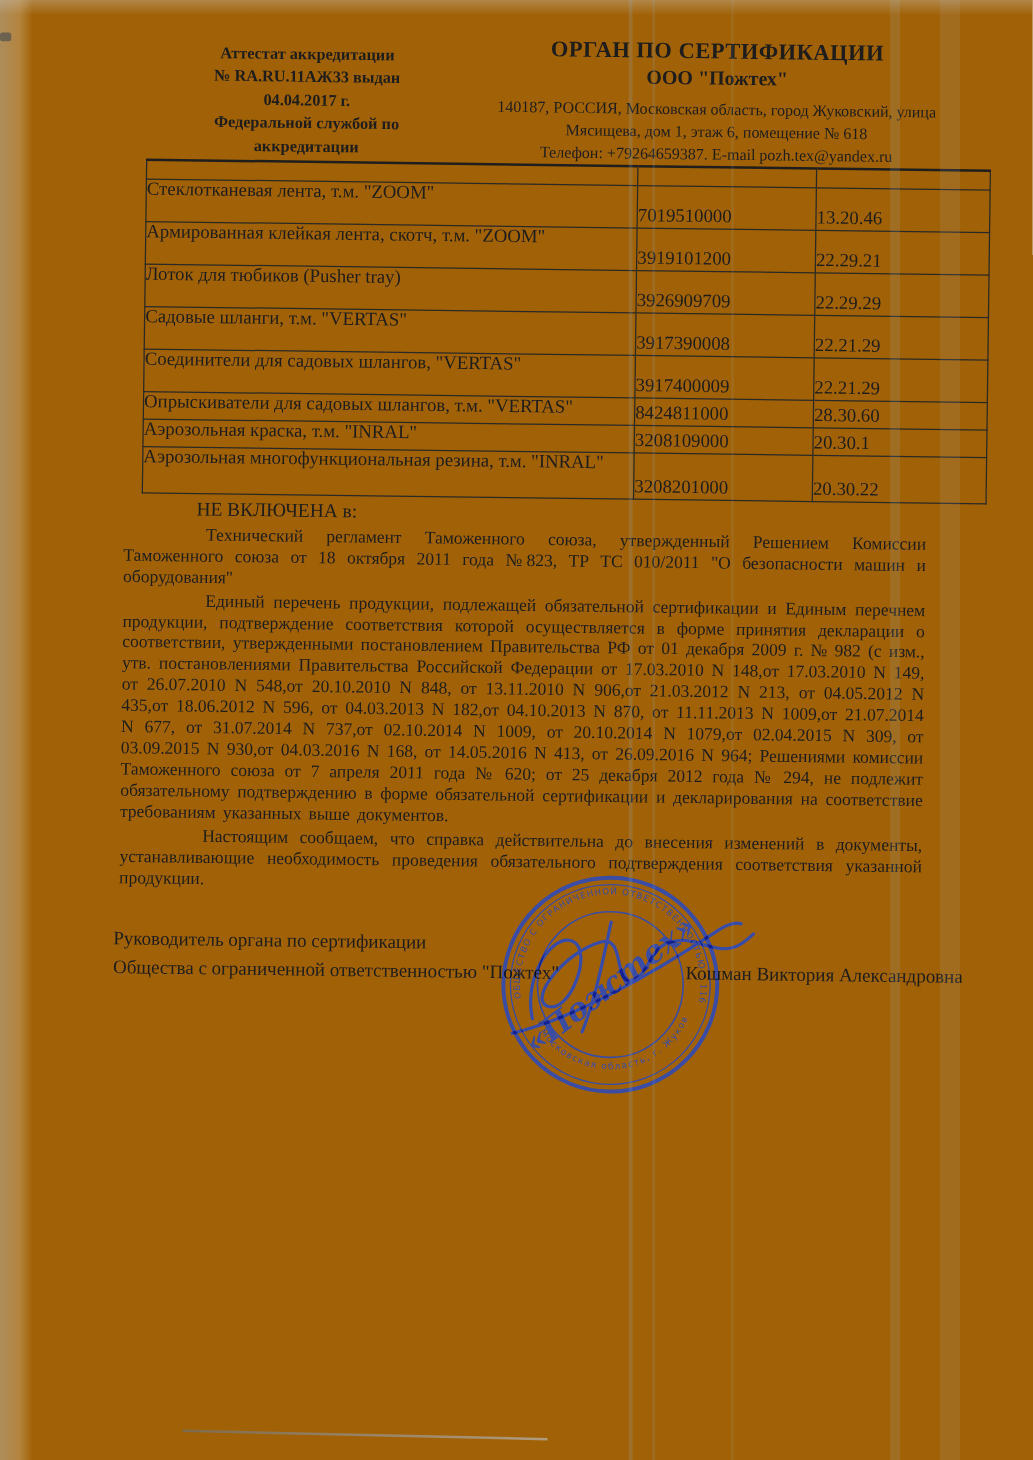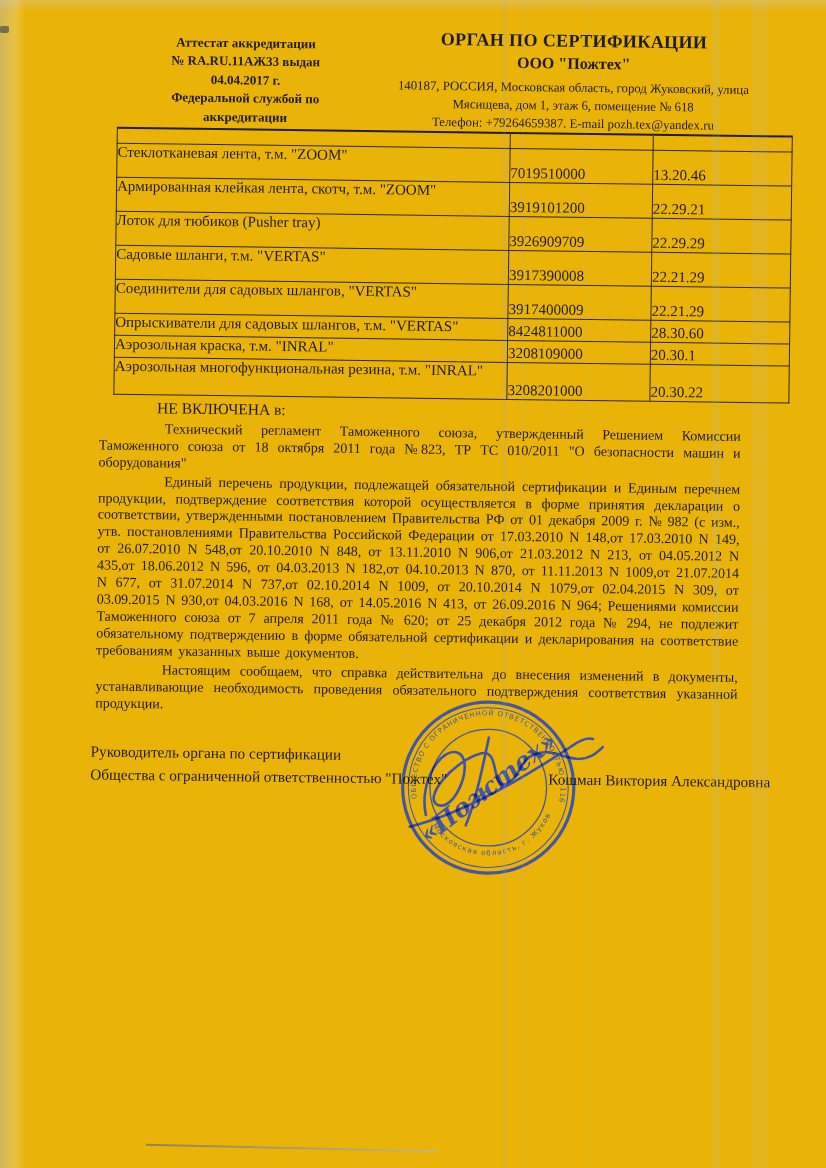--- a/index.html
+++ b/index.html
@@ -5,21 +5,21 @@
   html,body{margin:0;padding:0;}
   body{
     width:826px;height:1168px;
     background:#f2f1ed;
     font-family:"Liberation Serif", serif;
     color:#1e1d1b;
     overflow:hidden;
   }
   .page{
     position:relative;width:826px;height:1168px;
-    background:#eab308;
+    background:#a16207;
     overflow:hidden;
   }
   .sheet{
     position:absolute;inset:0;
     transform:rotate(0.75deg);
     transform-origin:60px 40px;
   }
   
   .acc-block{
     position:absolute;left:146px;top:32px;width:200px;

